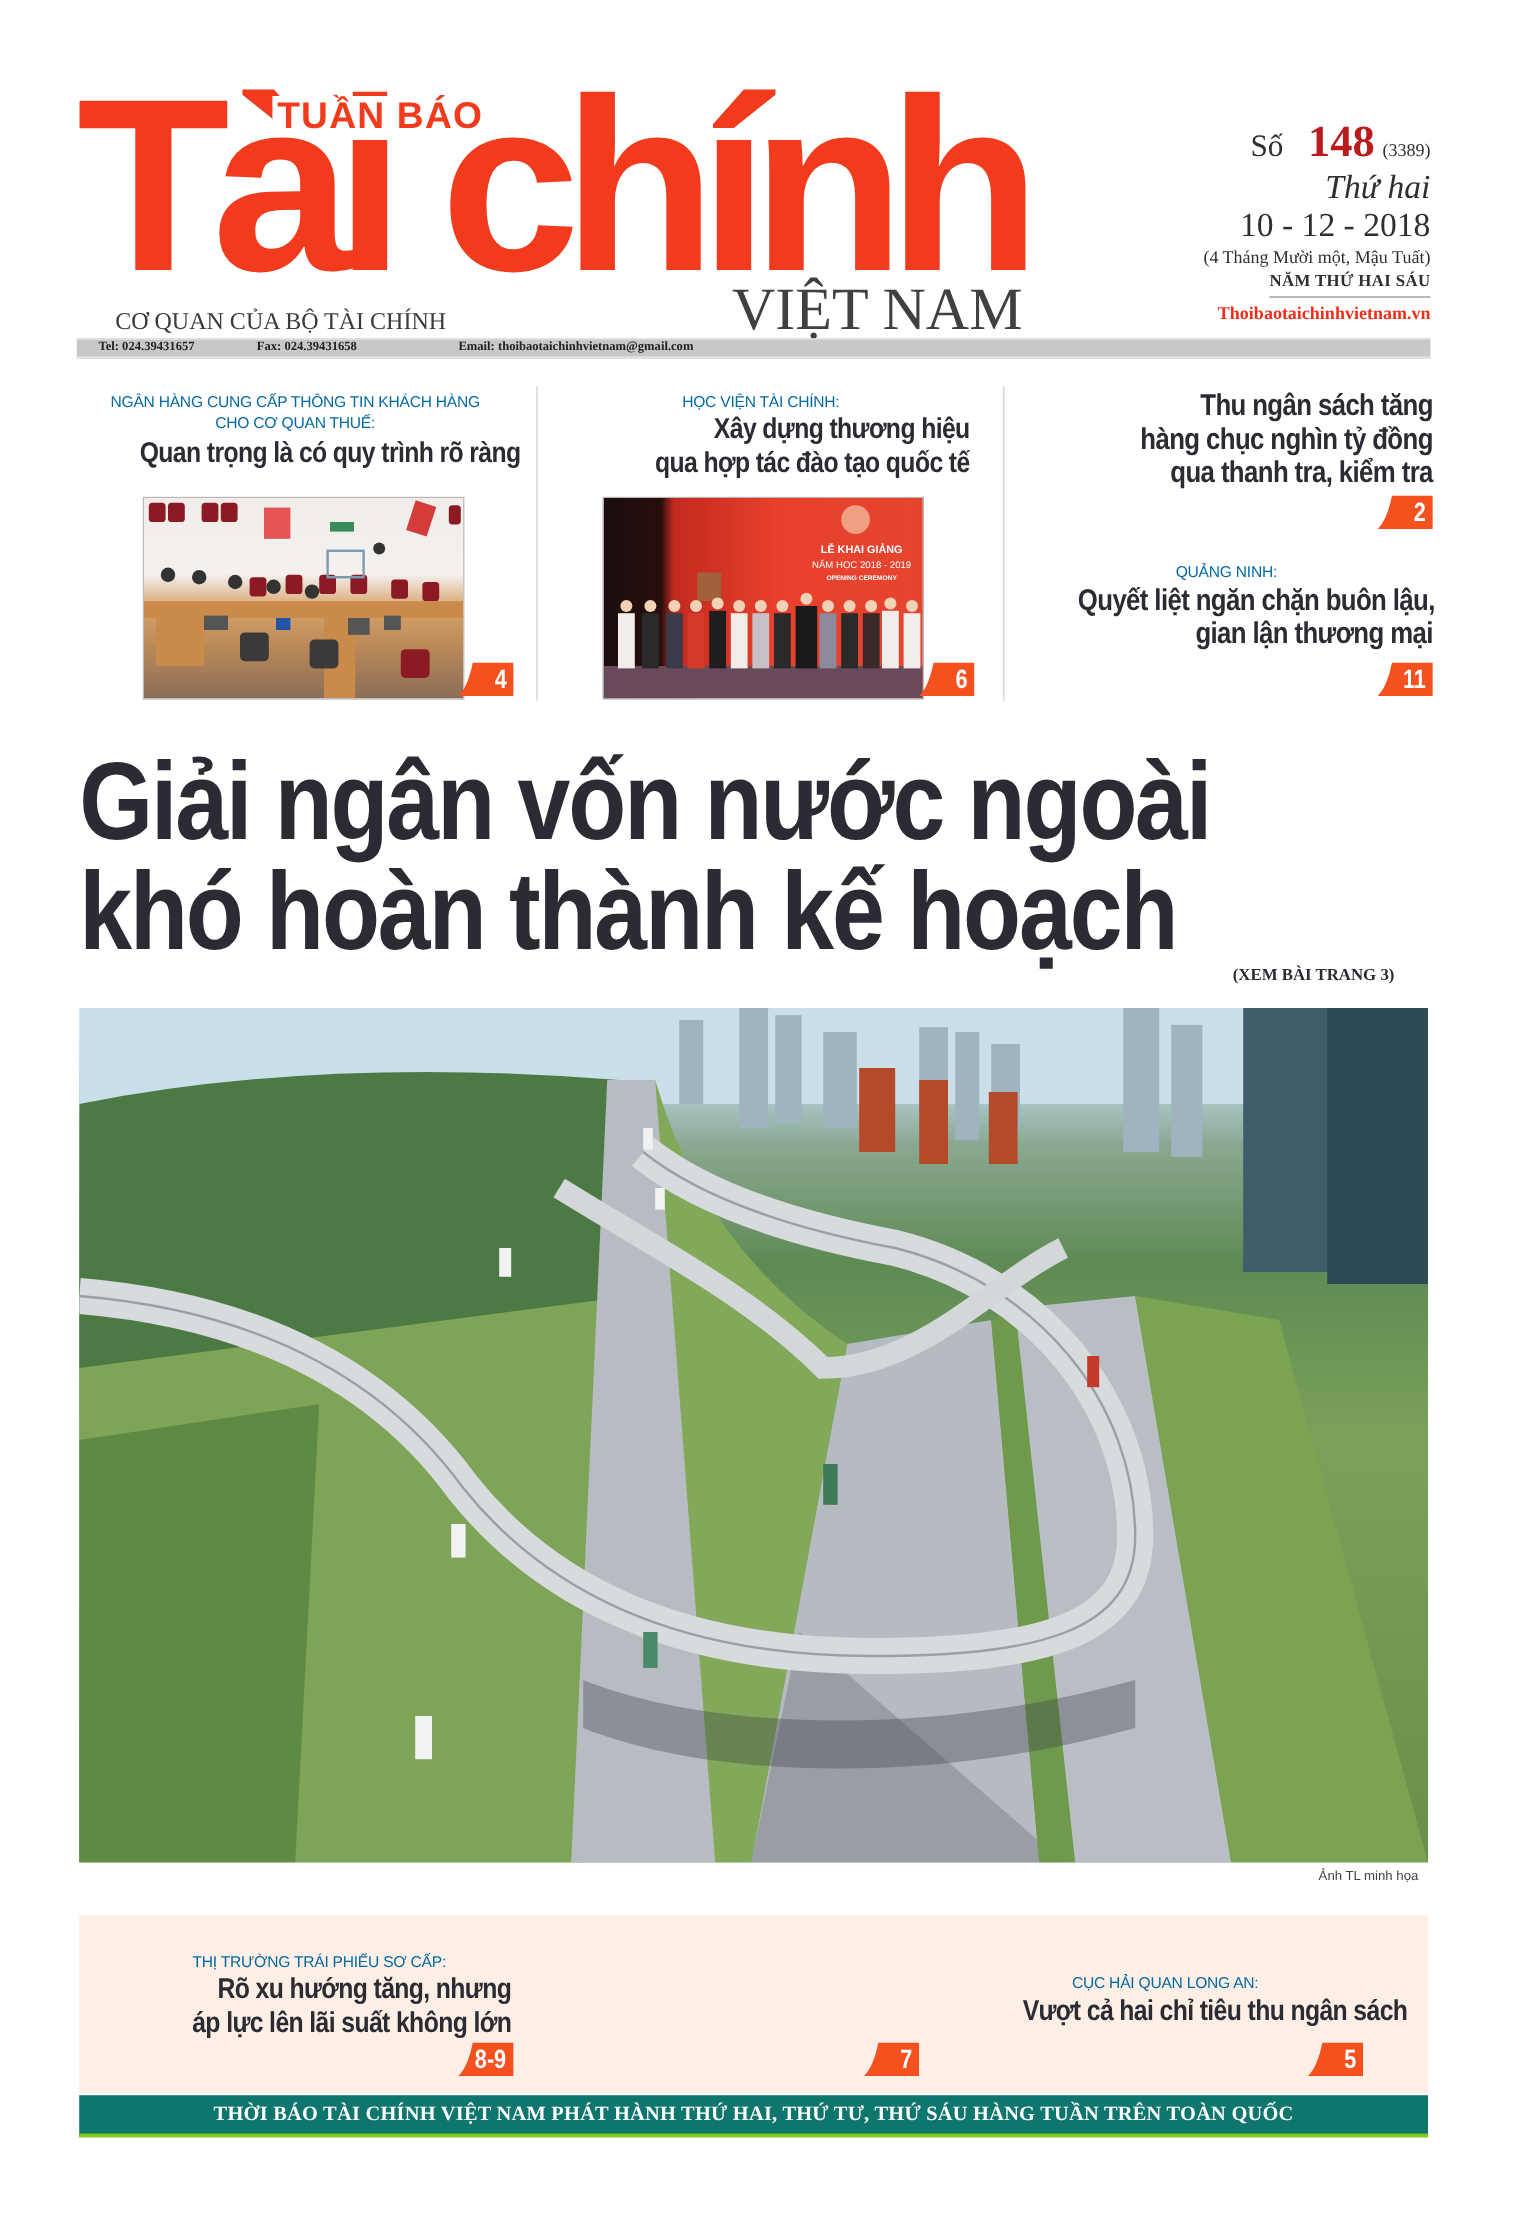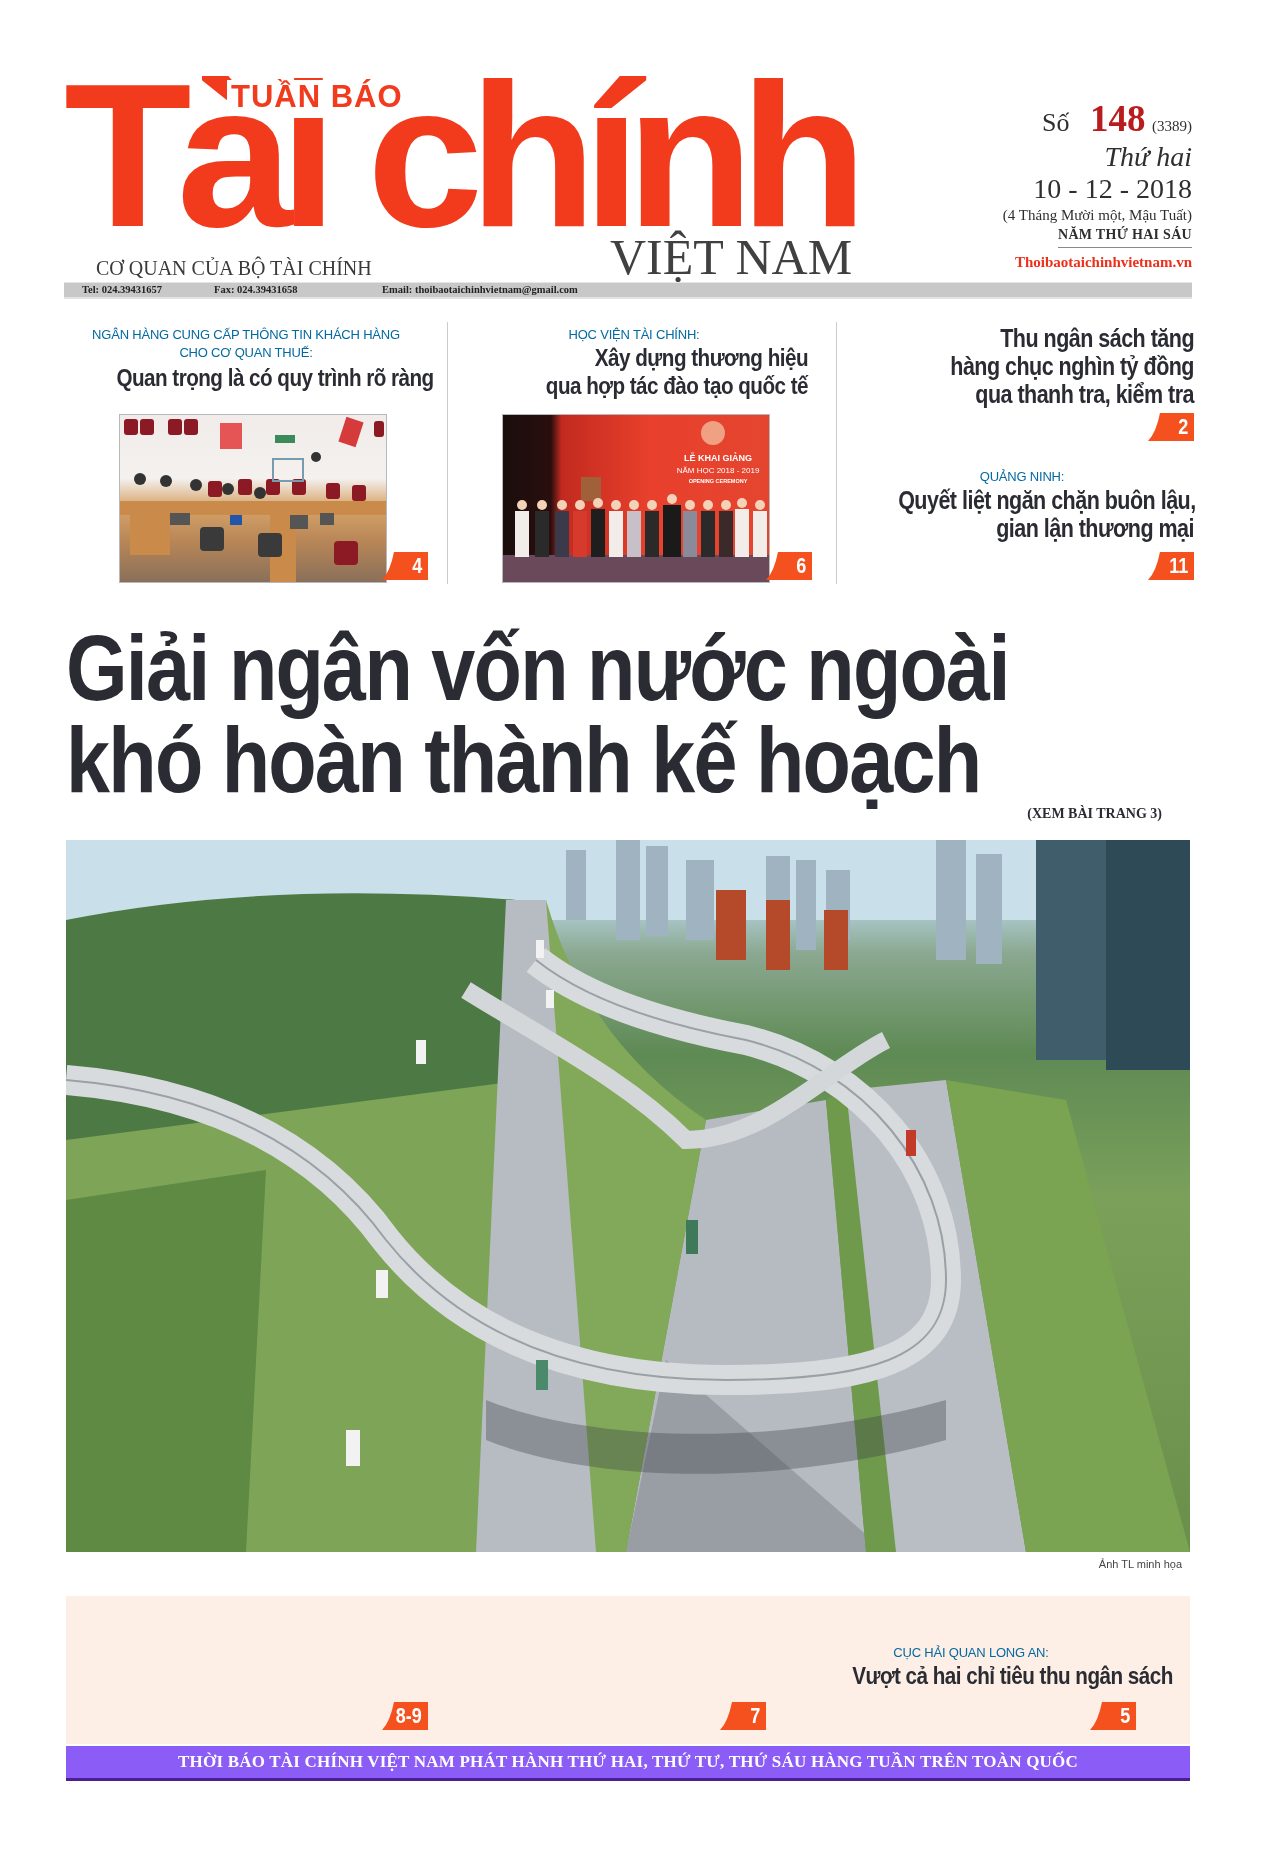--- a/index.html
+++ b/index.html
@@ -36,21 +36,21 @@
   .photo { position: absolute; overflow: hidden; border: 1px solid #b8b8b8; }
 
   
   .headline { position: absolute; left: 66px; font-family: "Liberation Sans", sans-serif; font-weight: bold; color: #2b2c33; font-size: 92px; line-height: 92px; letter-spacing: -2px; transform: scaleX(0.86); transform-origin: left top; white-space: nowrap; }
   .xem { position: absolute; right: 118px; top: 806px; font-family: "Liberation Serif", serif; font-weight: bold; font-size: 14px; color: #2b2c33; }
 
   .caption { position: absolute; right: 98px; top: 1558px; font-family: "Liberation Sans", sans-serif; font-size: 11px; color: #444; }
 
   
   .bottom-box { position: absolute; left: 66px; top: 1596px; width: 1124px; height: 148px; background: #fdeee6; }
-  .footer-bar { position: absolute; left: 66px; top: 1746px; width: 1124px; height: 32px; background: #8b5cf6; border-bottom: 3px solid #4c1d95; }
+  .footer-bar { position: absolute; left: 66px; top: 1746px; width: 1124px; height: 32px; background: #0f766e; border-bottom: 3px solid #84cc16; }
   .footer-bar span { display: block; text-align: center; color: #ffffff; font-family: "Liberation Serif", serif; font-weight: bold; font-size: 17px; line-height: 32px; letter-spacing: 0.2px; }
 </style>
 </head>
 <body>
 
 <div>
   <div class="mast-big">Tài chính</div>
   <div class="mast-small">TUẦN BÁO</div>
   <div class="mast-vn">VIỆT NAM</div>
   <div class="mast-agency">CƠ QUAN CỦA BỘ TÀI CHÍNH</div>
@@ -268,20 +268,25 @@
       </g>
     <rect x="620" y="380" width="12" height="34" fill="#3e7a5a"></rect>
     <rect x="470" y="520" width="12" height="30" fill="#4a8a6a"></rect>
     <rect x="840" y="290" width="10" height="26" fill="#c23a2a"></rect>
   </svg>
 </div>
 <div class="caption">Ảnh TL minh họa</div>
 
 <div class="bottom-box">
 
+  <div class="abs" style="left:40px; top:30px; width:320px;">
+    <div class="kicker">THỊ TRƯỜNG TRÁI PHIẾU SƠ CẤP:</div>
+    <div class="teaser" style="font-size:24px; line-height:28px;">Rõ xu hướng tăng, nhưng</div>
+    <div class="teaser" style="font-size:24px; line-height:28px;">áp lực lên lãi suất không lớn</div>
+  </div>
   <div class="page-badge" style="left:316px; top:106px;">
     <svg width="46" height="28">
         <path d="M12 0 H46 V28 H0 Q8 20 12 0 Z" fill="#f4511e"></path>
       </svg>
     <span>8-9</span>
   </div>
 
   <div class="page-badge" style="left:654px; top:106px;">
     <svg width="46" height="28">
         <path d="M12 0 H46 V28 H0 Q8 20 12 0 Z" fill="#f4511e"></path>

